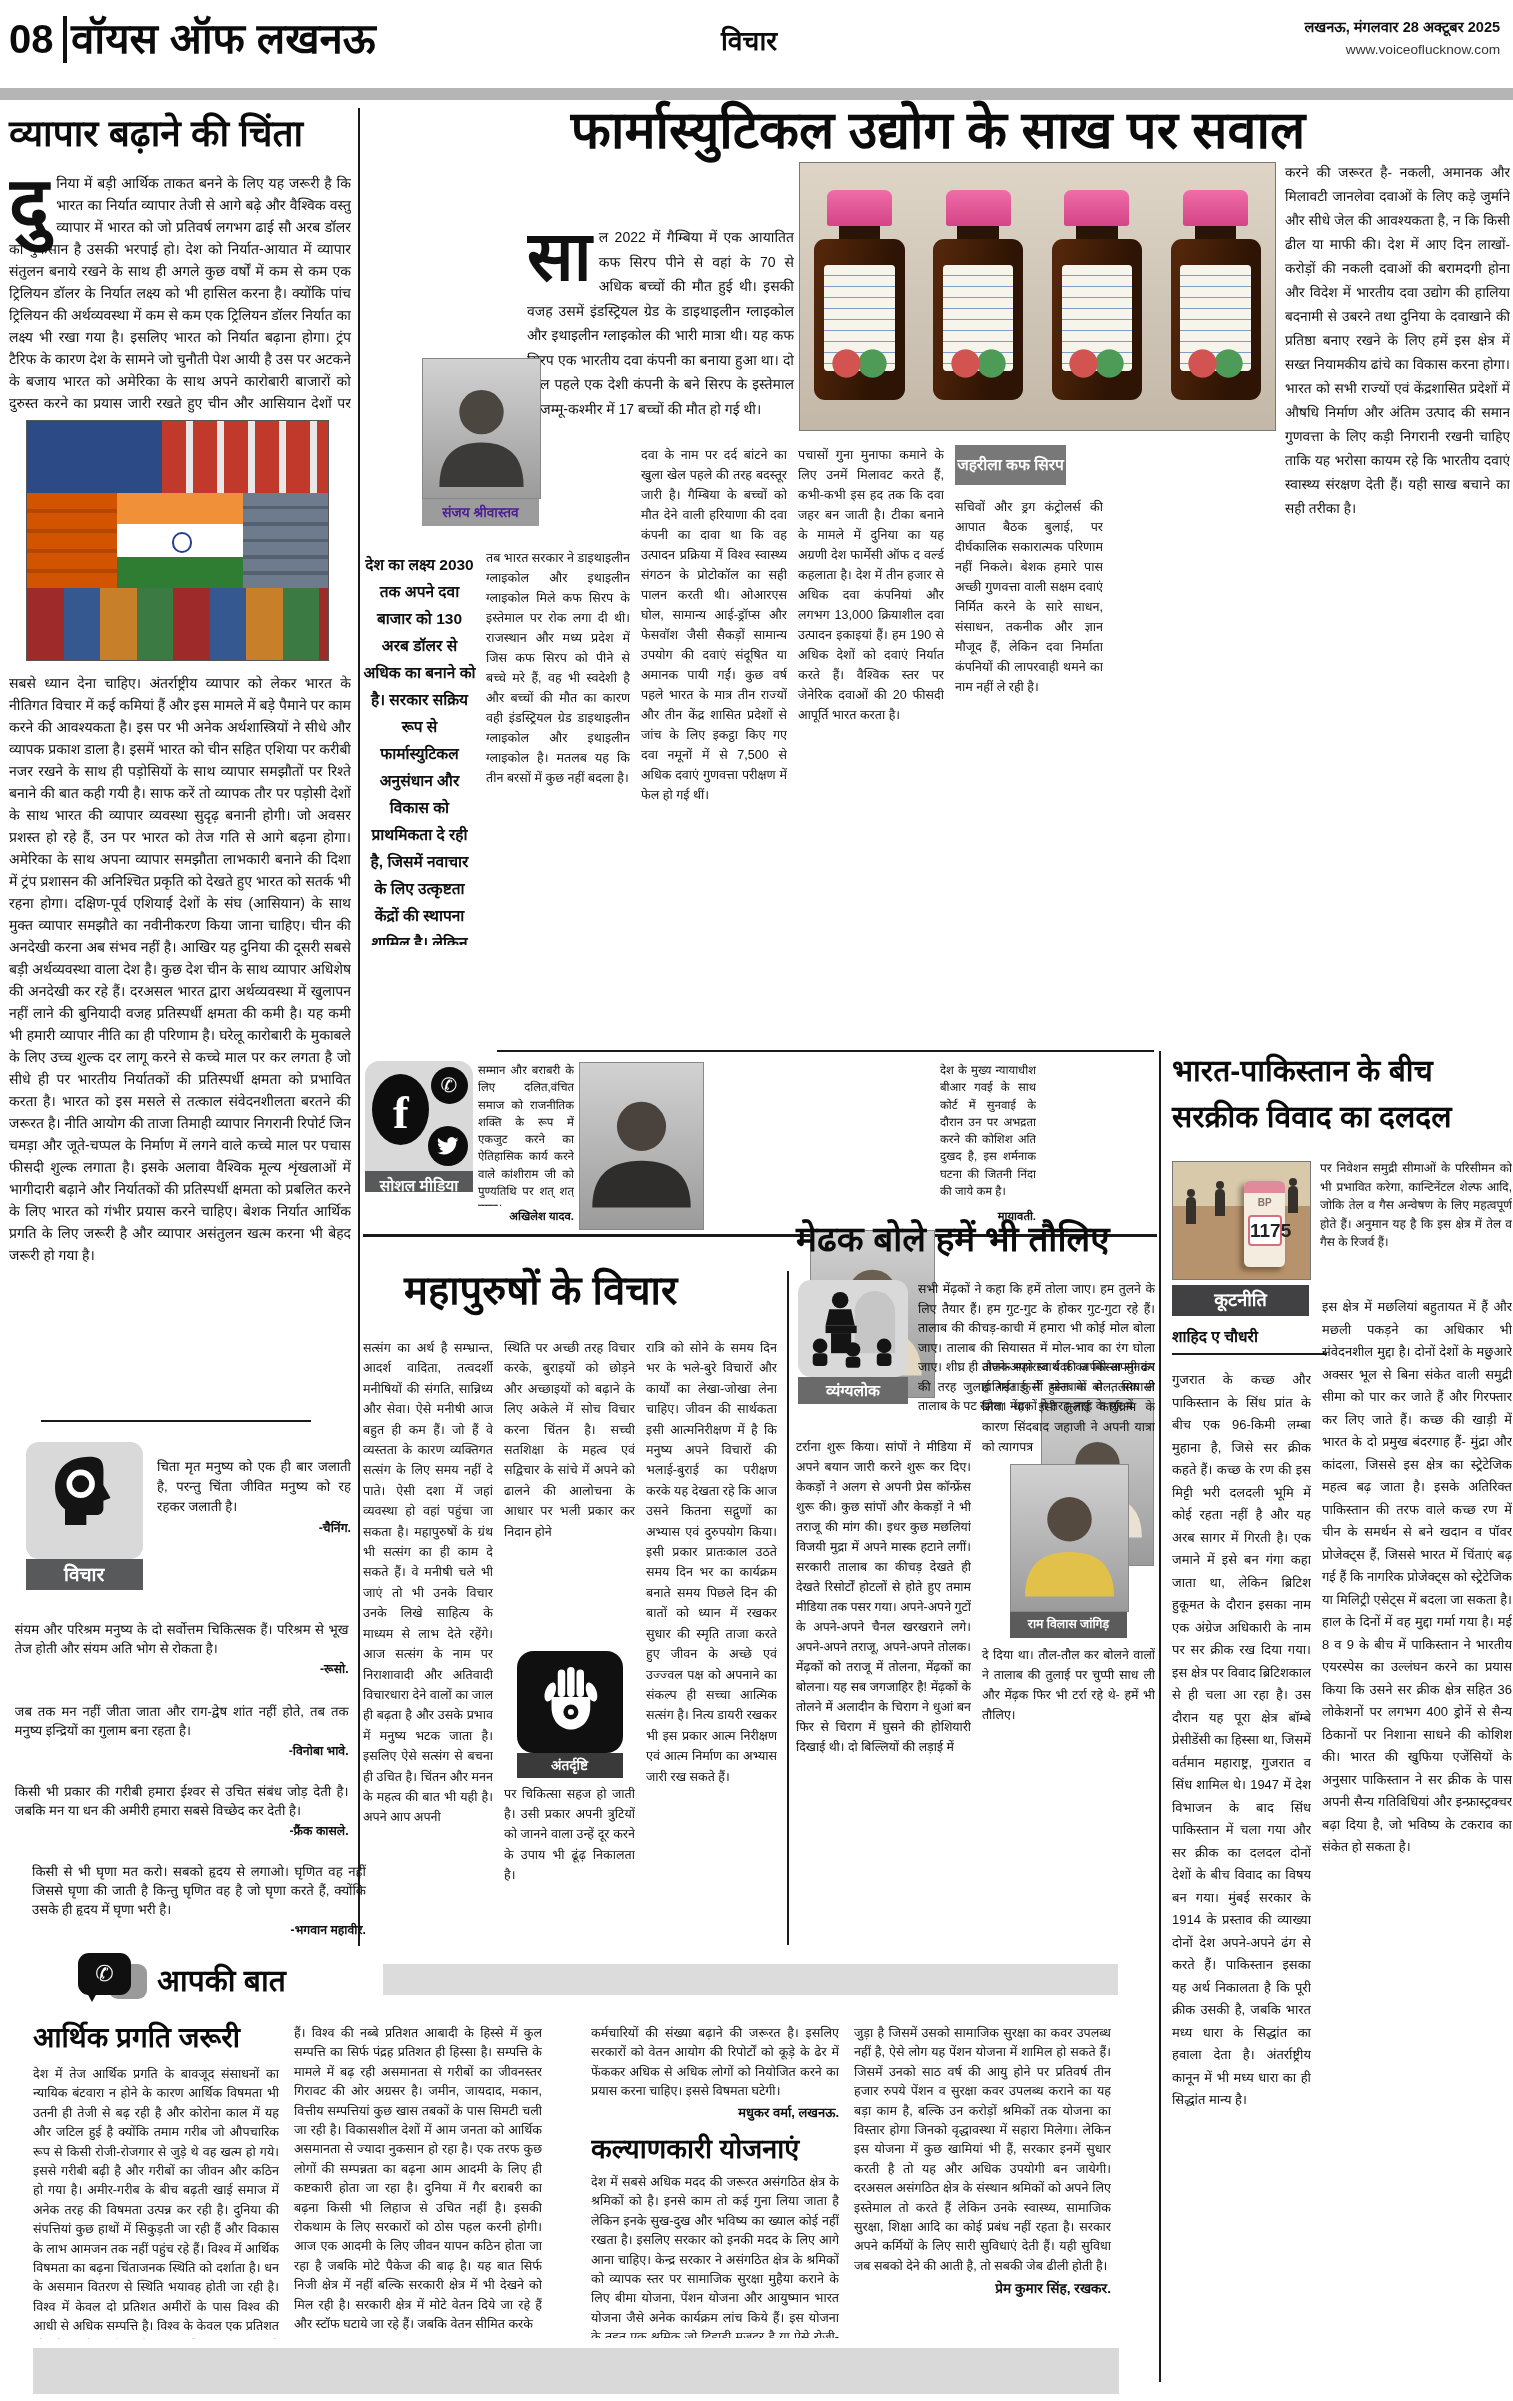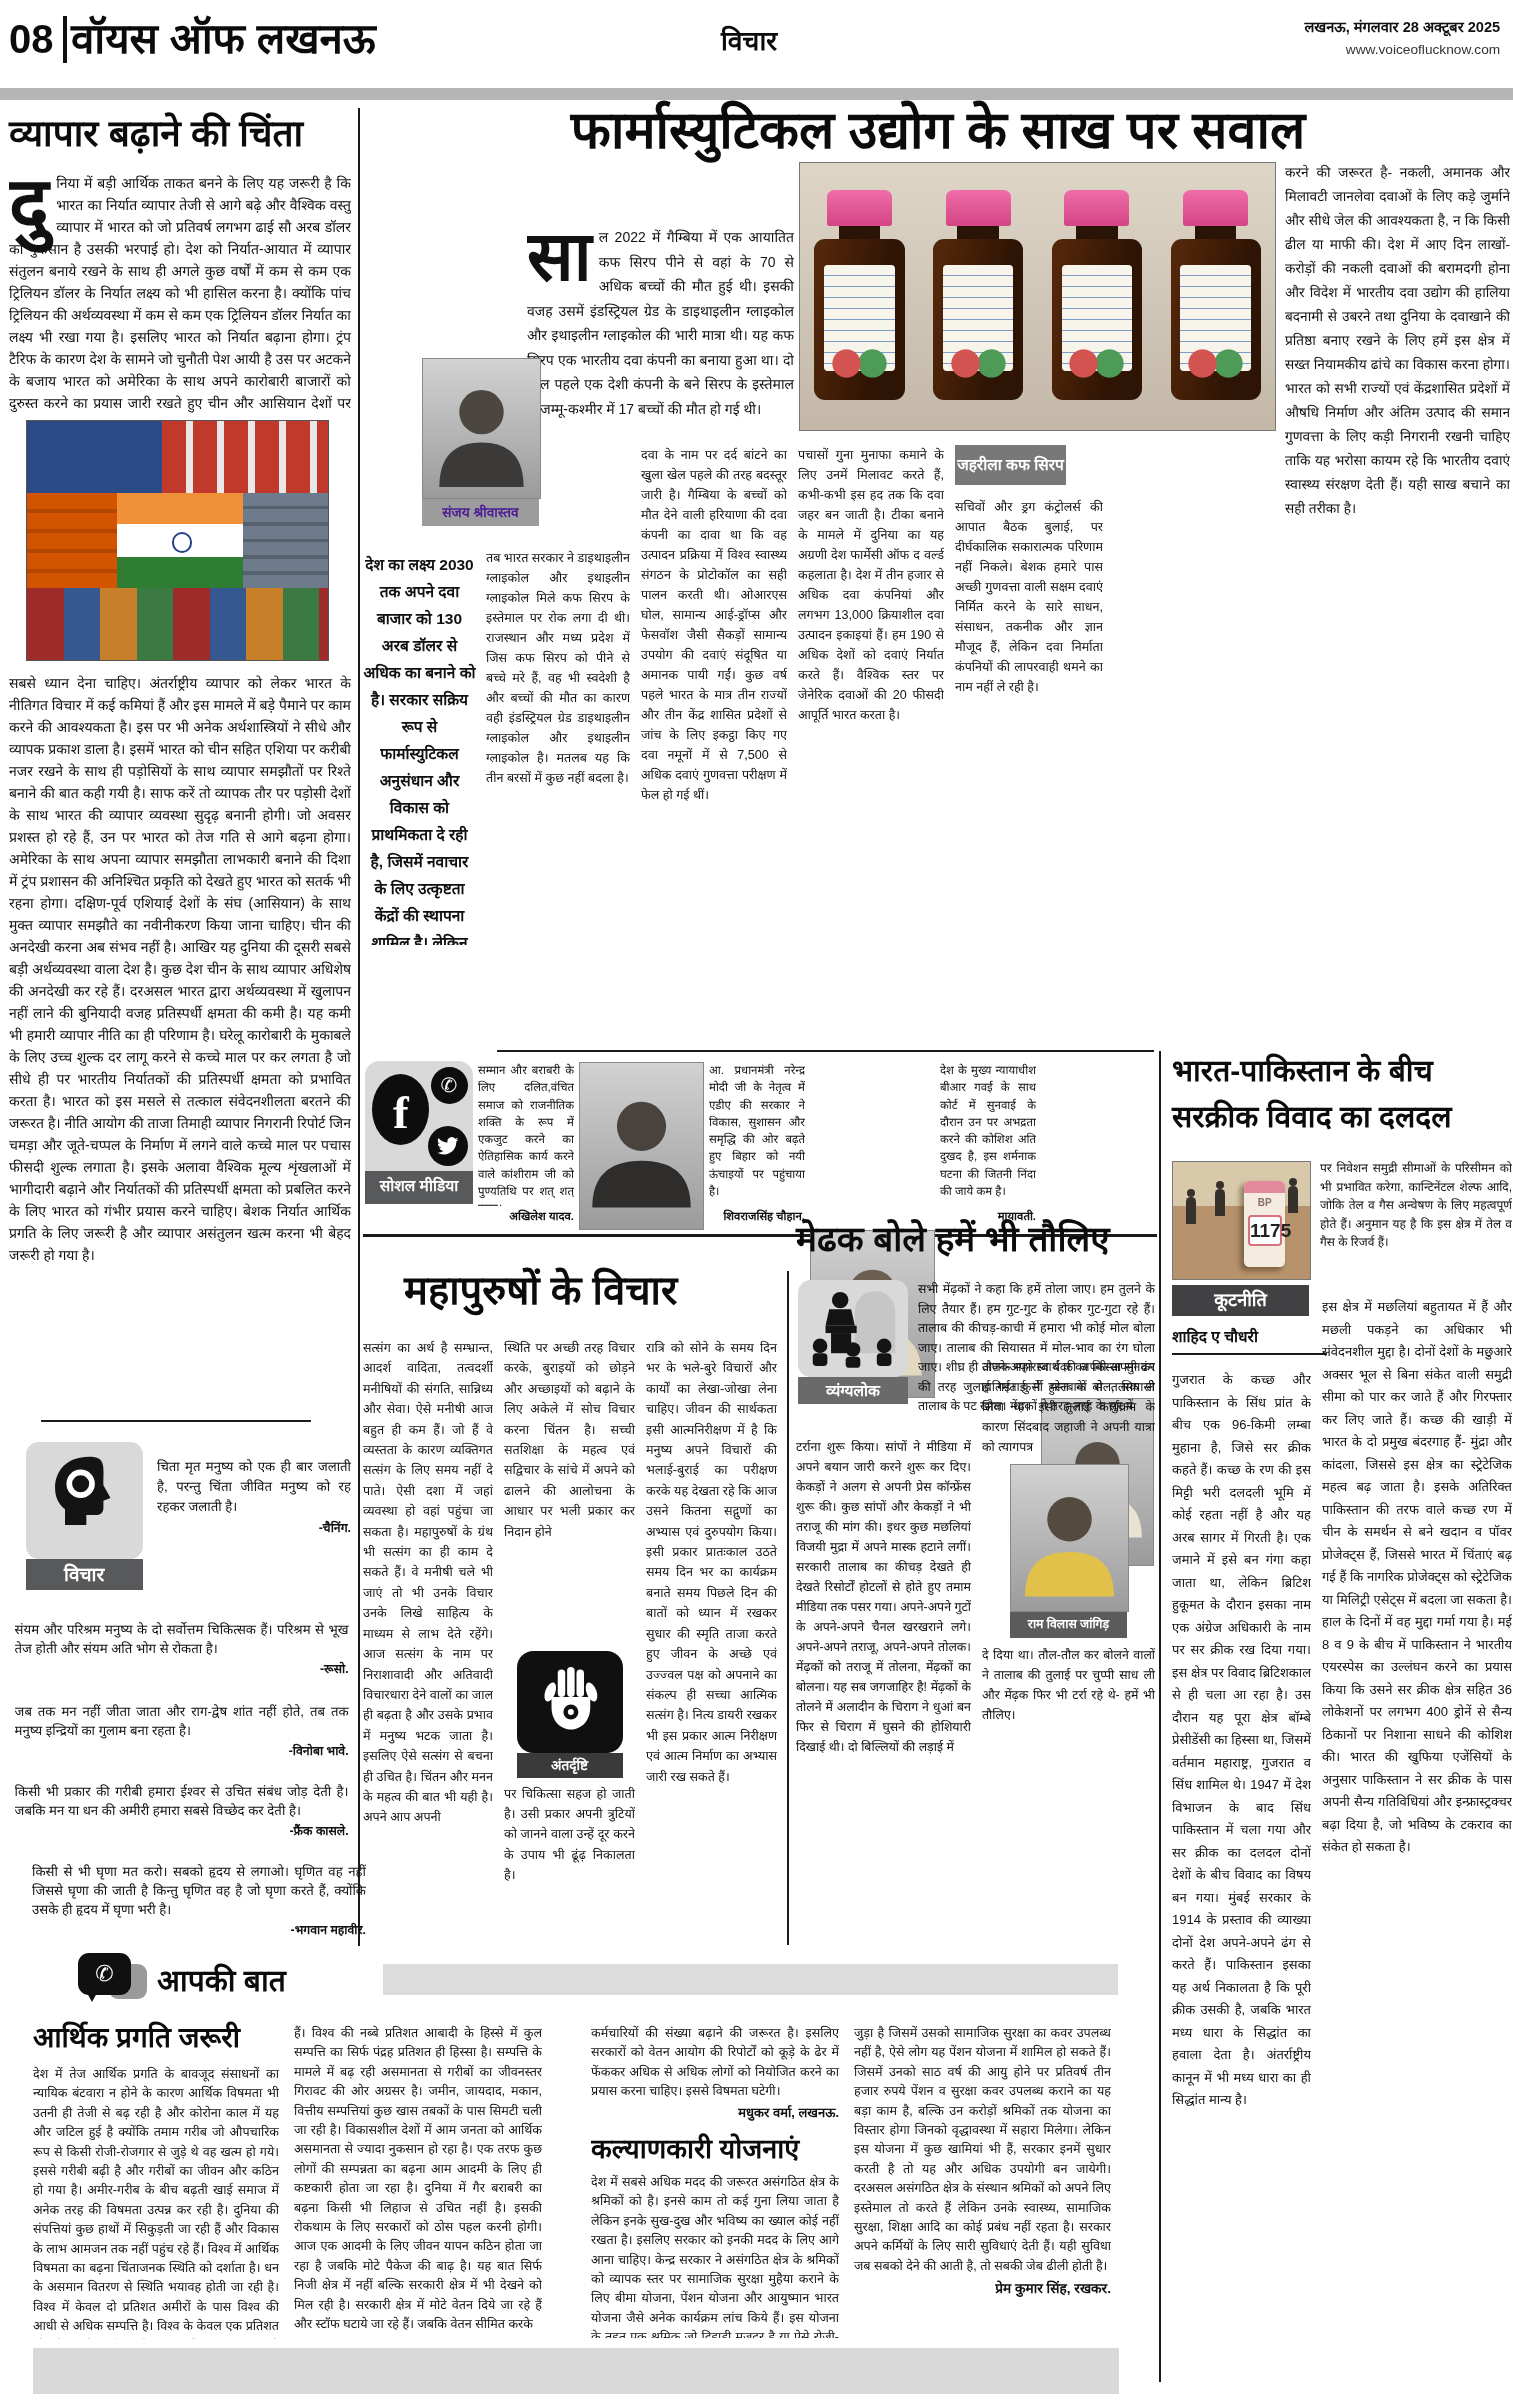--- a/index.html
+++ b/index.html
@@ -190,38 +190,34 @@
                   color:#fff;font-family:'Liberation Serif',serif;font-weight:700;font-size:47px;text-align:center;line-height:77px;">
         <span>f</span></div>
       <div style="position:absolute;right:5.5px;top:5.5px;width:37px;height:37px;background:#0d0d0d;border-radius:50%;
                   color:#fff;font-size:20px;text-align:center;line-height:37px;"><span>✆</span></div>
       <div style="position:absolute;right:5.5px;bottom:5.5px;width:40px;height:40px;background:#0d0d0d;border-radius:50%;">
         <svg viewBox="0 0 24 24" style="width:25.6px;height:25.6px;margin:7.3px;">
             <path fill="#fff" d="M22 5.8c-.7.3-1.5.6-2.3.7.8-.5 1.5-1.3 1.8-2.2-.8.5-1.7.8-2.6 1A4.1 4.1 0 0 0 11.8 9 11.7 11.7 0 0 1 3.3 4.7a4.1 4.1 0 0 0 1.3 5.5c-.7 0-1.3-.2-1.9-.5v.1c0 2 1.4 3.6 3.3 4-.6.2-1.3.2-1.9.1a4.1 4.1 0 0 0 3.8 2.9A8.3 8.3 0 0 1 2 18.4a11.7 11.7 0 0 0 6.3 1.8c7.5 0 11.7-6.3 11.7-11.7v-.5c.8-.6 1.5-1.3 2-2.2z"></path>
           </svg>
       </div>
     </div>
-    <div class="labelband" style="width:108px;height:33px;line-height:29px;font-size:15.5px;">सोशल मीडिया</div>
+    <div class="labelband" style="width:108px;height:21px;line-height:29px;font-size:15.5px;">सोशल मीडिया</div>
   </div>
 
   <div class="abs" style="left:478px;top:1062px;width:96px;">
     <div class="bt j" style="font-size:11.5px;line-height:17.3px;height:144px;">सम्मान और बराबरी के लिए दलित,वंचित समाज को राजनीतिक शक्ति के रूप में एकजुट करने का ऐतिहासिक कार्य करने वाले कांशीराम जी को पुण्यतिथि पर शत् शत् नमन।</div>
     <div class="quote-author" style="font-size:11.4px;">अखिलेश यादव.</div>
   </div>
   <div class="abs portrait" style="left:579px;top:1062px;width:123px;height:166px;">
     <svg viewBox="0 0 100 100">
         <circle cx="50" cy="34" r="20" fill="#4a423c"></circle>
         <path d="M10 100 Q10 62 50 62 Q90 62 90 100 Z" fill="#2f2d2c"></path>
       </svg>
   </div>
 
-  <div class="abs" style="left:709px;top:1062px;width:96px;">
-    <div class="bt j" style="font-size:11.5px;line-height:17.3px;height:144px;">आ. प्रधानमंत्री नरेन्द्र मोदी जी के नेतृत्व में एडीए की सरकार ने विकास, सुशासन और समृद्धि की ओर बढ़ते हुए बिहार को नयी ऊंचाइयों पर पहुंचाया है।</div>
-    <div class="quote-author" style="font-size:11.4px;">शिवराजसिंह चौहान.</div>
-  </div>
   <div class="abs portrait" style="left:810px;top:1062px;width:123px;height:166px;">
     <svg viewBox="0 0 100 100">
         <circle cx="50" cy="34" r="20" fill="#6b5f52"></circle>
         <path d="M10 100 Q10 62 50 62 Q90 62 90 100 Z" fill="#e3d9c2"></path>
       </svg>
   </div>
 
   <div class="abs" style="left:940px;top:1062px;width:96px;">
     <div class="bt j" style="font-size:11.5px;line-height:17.3px;height:144px;">देश के मुख्य न्यायाधीश बीआर गवई के साथ कोर्ट में सुनवाई के दौरान उन पर अभद्रता करने की कोशिश अति दुखद है, इस शर्मनाक घटना की जितनी निंदा की जाये कम है।</div>
     <div class="quote-author" style="font-size:11.4px;">मायावती.</div>

